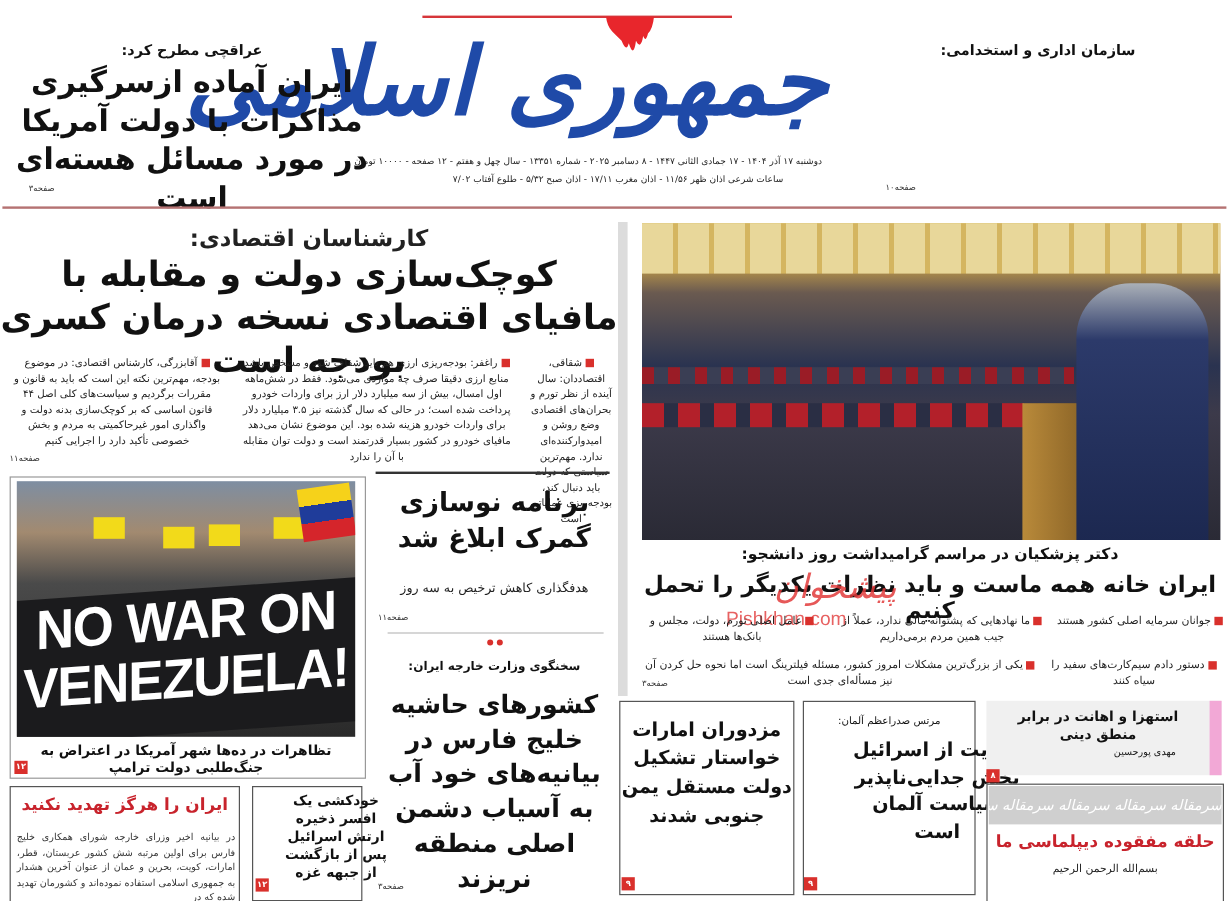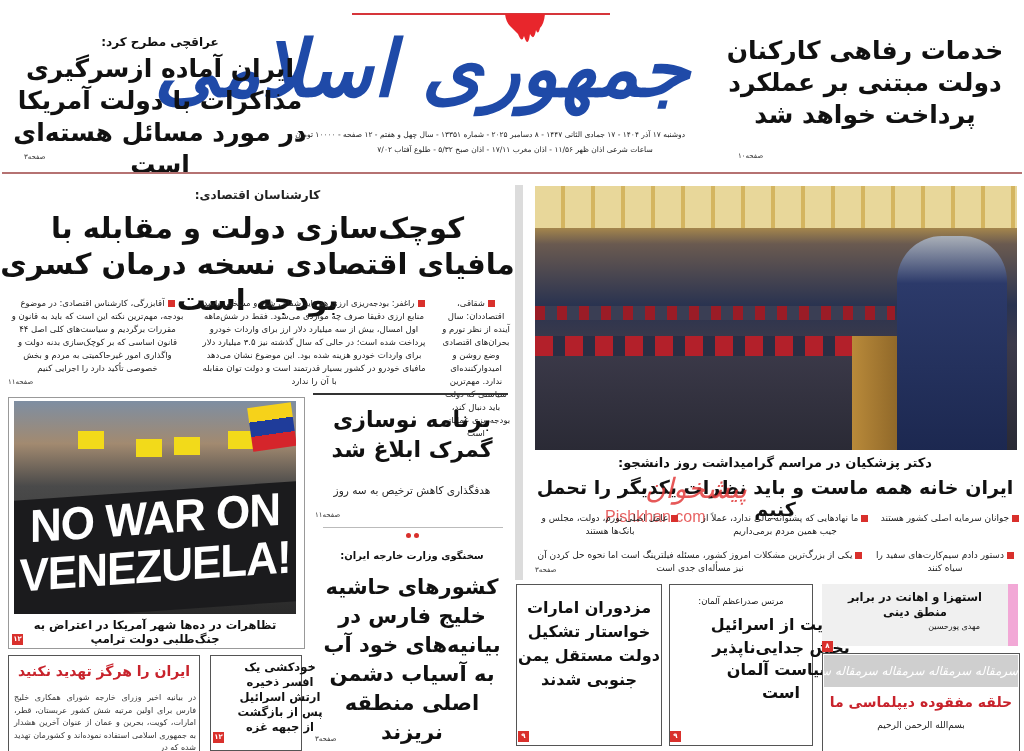--- a/index.html
+++ b/index.html
@@ -32,21 +32,21 @@
     #tr-headline { font-size: 25px; line-height: 32px; text-align: center; }
     #tr-page { left: 738px; top: 152px; }
 
     
     #tl-block { left: 10px; top: 35px; width: 300px; }
     #tl-kicker { font-size: 12px; font-weight: bold; text-align: center; margin-bottom: 4px; }
     #tl-headline { font-size: 25px; line-height: 32px; text-align: center; }
     #tl-page { left: 24px; top: 153px; }
 
     
-    #main-kicker { left: 0; top: 188px; width: 515px; font-size: 12px; }
+    #main-kicker { left: 0; top: 188px; width: 515px; font-size: 19px; }
     #main-headline { left: 0; top: 210px; width: 515px; font-size: 29px; line-height: 36px; font-weight: 900; }
     .col-text { top: 297px; }
     #col1 { left: 440px; width: 72px; }
     #col2 { left: 200px; width: 228px; }
     #col3 { left: 10px; width: 175px; }
     #main-page { left: 8px; top: 378px; }
 
     #vert-shade { left: 515px; top: 185px; width: 8px; height: 395px; background: #dcdcdc; }
 
     
@@ -127,21 +127,21 @@
 <div class="abs" id="logo">
   <div id="logo-text">جمهوری اسلامی</div>
 </div>
 <svg class="abs" id="logo-blood" viewBox="0 0 50 40">
   <path d="M5 0 H45 Q44 10 40 14 Q38 22 36 16 Q34 28 30 20 Q28 35 24 22 Q22 30 18 20 Q14 16 10 12 Q6 8 5 0Z" fill="#e8262c"></path>
 </svg>
 <div class="abs" id="dateline1">دوشنبه ۱۷ آذر ۱۴۰۴ - ۱۷ جمادی الثانی ۱۴۴۷ - ۸ دسامبر ۲۰۲۵ - شماره ۱۳۳۵۱ - سال چهل و هفتم - ۱۲ صفحه - ۱۰۰۰۰ تومان</div>
 <div class="abs" id="dateline2">ساعات شرعی اذان ظهر ۱۱/۵۶ - اذان مغرب ۱۷/۱۱ - اذان صبح ۵/۳۲ - طلوع آفتاب ۷/۰۲</div>
 
 <div class="abs" id="tr-block">
-  <div id="tr-headline" class="headline">خدمات رفاهی کارکنان دولت مبتنی بر عملکرد پرداخت خواهد شد</div>
+  <div id="tr-kicker">سازمان اداری و استخدامی:</div>
 </div>
 <div class="abs page-ref" id="tr-page">صفحه۱۰</div>
 
 <div class="abs" id="tl-block">
   <div id="tl-kicker">عراقچی مطرح کرد:</div>
   <div id="tl-headline" class="headline">ایران آماده ازسرگیری مذاکرات با دولت آمریکا در مورد مسائل هسته‌ای است</div>
 </div>
 <div class="abs page-ref" id="tl-page">صفحه۳</div>
 
 <div class="abs" id="top-divider"></div>

